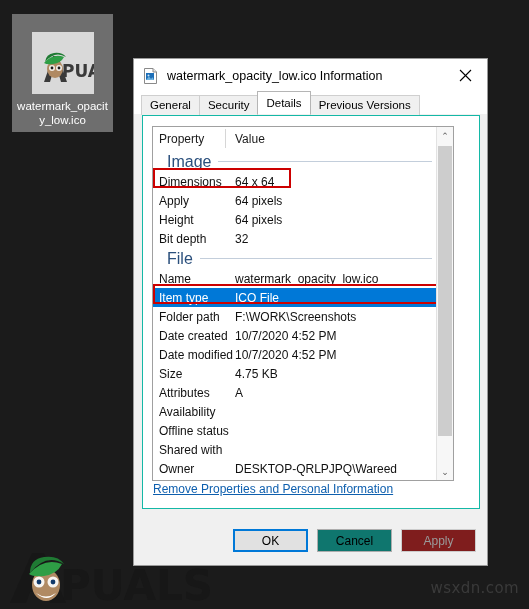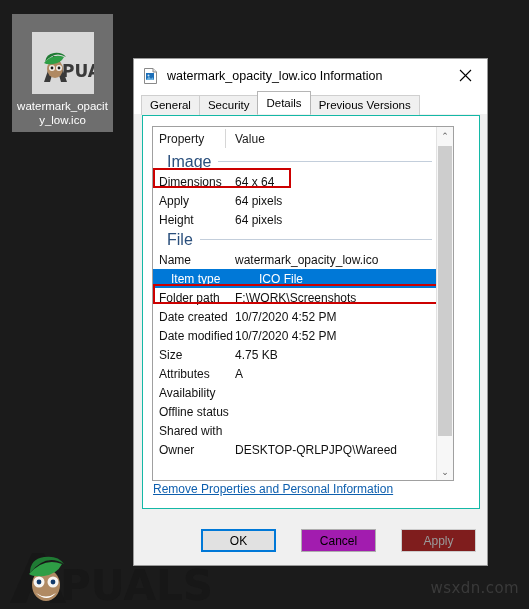--- a/index.html
+++ b/index.html
@@ -236,21 +236,21 @@
   }
   .row .v {
     font-size: 12px;
     color: #111111;
     white-space: nowrap;
     overflow: hidden;
   }
   .row.selected {
     background: #0078d7;
   }
-  .row.selected .p, .row.selected .v { color: #ffffff; margin-left: 12px; }
+  .row.selected .p, .row.selected .v { color: #ffffff; }
 
   .redbox {
     position: absolute;
     border: 2px solid #cc0000;
     box-sizing: border-box;
     pointer-events: none;
   }
 
   
   #scrollbar {
@@ -301,28 +301,27 @@
     position: absolute;
     left: 0;
     right: 0;
     bottom: 0;
     height: 49px;
     display: flex;
     align-items: center;
     justify-content: flex-end;
     padding-right: 11px;
     box-sizing: border-box;
-    gap: 16px;
   }
   .btn {
     width: 75px;
     height: 23px;
     font-size: 12px;
     color: #000000;
-    background: #a21caf;
+    background: #0f766e;
     border: 1px solid #adadad;
     box-sizing: border-box;
     display: flex;
     align-items: center;
     justify-content: center;
     margin-left: 9px;
     cursor: default;
     font-family: "Liberation Sans", sans-serif;
   }
   .btn.default {
@@ -430,20 +429,24 @@
           <div class="v">64 x 64</div>
         </div>
         <div class="row">
           <div class="p">Apply</div>
           <div class="v">64 pixels</div>
         </div>
         <div class="row">
           <div class="p">Height</div>
           <div class="v">64 pixels</div>
         </div>
+        <div class="row">
+          <div class="p">Bit depth</div>
+          <div class="v">32</div>
+        </div>
 
         <div class="grp">
           <span class="gtext">File</span>
           <span class="gline"></span>
         </div>
 
         <div class="row">
           <div class="p">Name</div>
           <div class="v">watermark_opacity_low.ico</div>
         </div>

